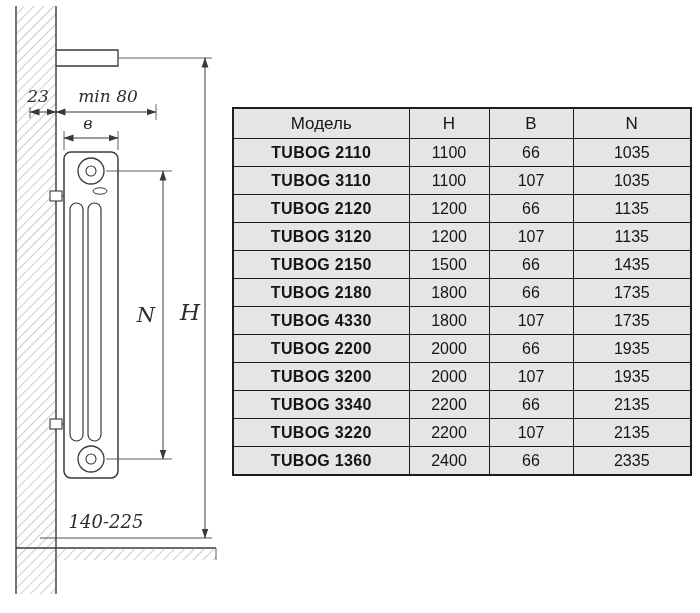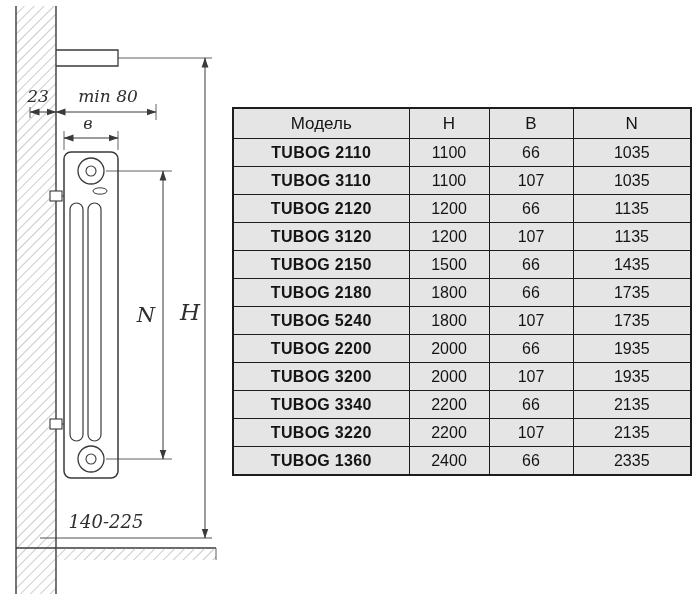--- a/index.html
+++ b/index.html
@@ -163,21 +163,21 @@
           <td>66</td>
           <td>1435</td>
         </tr>
         <tr>
           <td class="model-cell">TUBOG 2180</td>
           <td>1800</td>
           <td>66</td>
           <td>1735</td>
         </tr>
         <tr>
-          <td class="model-cell">TUBOG 5240</td>
+          <td class="model-cell">TUBOG 4330</td>
           <td>1800</td>
           <td>107</td>
           <td>1735</td>
         </tr>
         <tr>
           <td class="model-cell">TUBOG 2200</td>
           <td>2000</td>
           <td>66</td>
           <td>1935</td>
         </tr>

